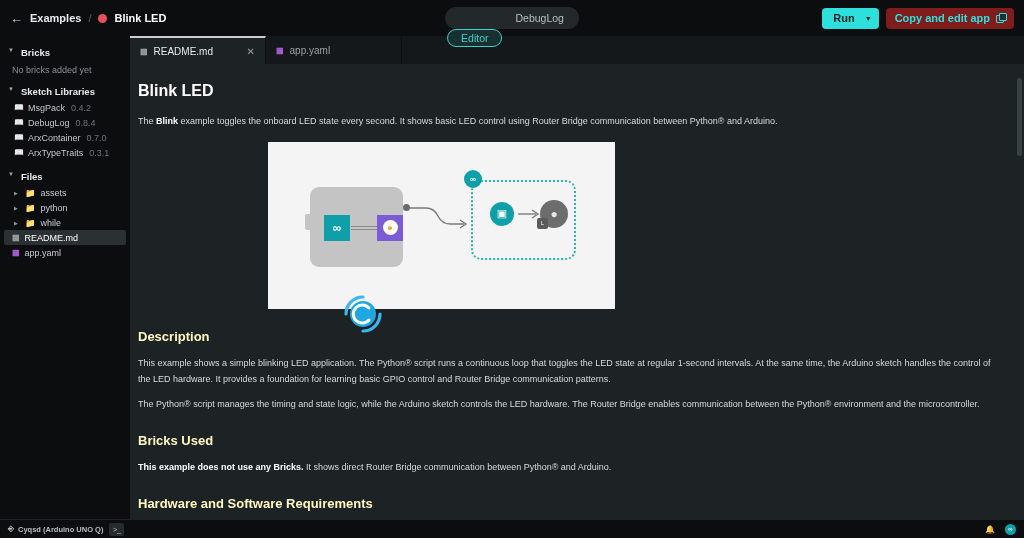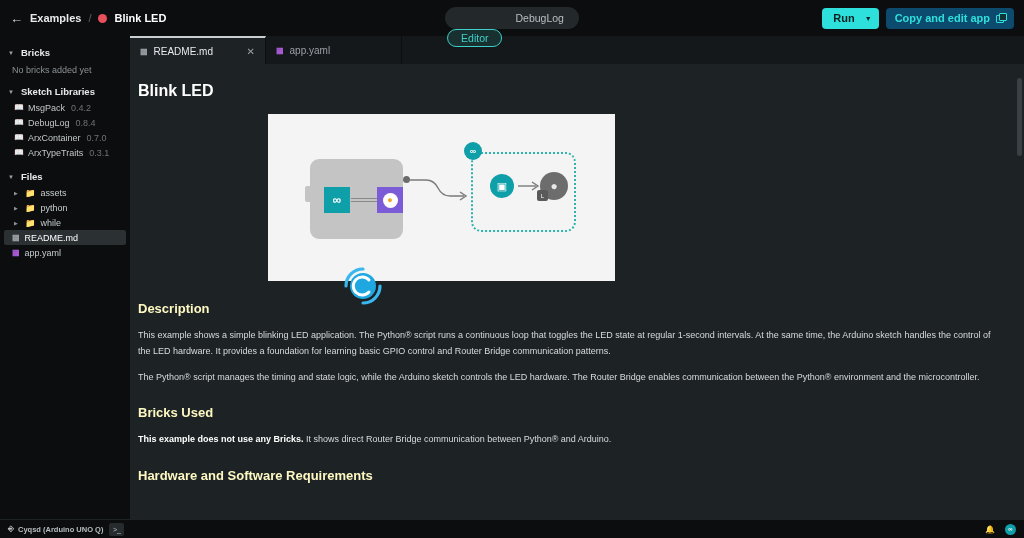--- a/index.html
+++ b/index.html
@@ -40,21 +40,21 @@
   .seg.active { background: #18302f; color: #3ecfca; border: 1px solid #3ecfca; line-height: 16px; margin-top: 40px; }
 
   .top-right { margin-left: auto; display: flex; align-items: center; gap: 7px; }
   .run-btn {
     background: #2ee0dc; color: #06201f; font-size: 11px; font-weight: bold;
     height: 21px; border-radius: 4px; display: flex; align-items: center;
     padding: 0 7px 0 11px; gap: 10px;
   }
   .run-caret { font-size: 7px; color: #06201f; }
   .copy-btn {
-    background: #0c4a6e; color: #2ee0dc; font-size: 11px; font-weight: bold;
+    background: #7f1d1d; color: #2ee0dc; font-size: 11px; font-weight: bold;
     height: 21px; border-radius: 4px; display: flex; align-items: center;
     padding: 0 9px; gap: 6px;
   }
   .copy-icon { width: 9px; height: 9px; position: relative; display:inline-block; }
   .copy-icon:before {
     content:''; position:absolute; left:0; top:1.5px; width:6px; height:6px;
     border:1px solid #2ee0dc; border-radius:1px;
   }
   .copy-icon:after {
     content:''; position:absolute; left:2.5px; top:-0.5px; width:6px; height:6px;
@@ -66,21 +66,21 @@
 
   
   .sidebar {
     width: 130px; flex: 0 0 130px;
     background: #0b0d0e;
     padding: 8px 0 0 0;
     font-size: 9.5px;
     overflow: hidden;
   }
   .sec-head {
-    display: flex; align-items: center; gap: 6px;
+    display: flex; align-items: flex-start; gap: 6px;
     padding: 3px 8px; font-weight: bold; font-size: 9.5px; color: #e8eaed;
   }
   .tri { font-size: 6px; color: #9aa0a4; width: 7px; }
   .sec-empty { padding: 4px 12px 8px 12px; color: #8b9195; font-size: 9px; }
   .lib-row {
     display: flex; align-items: center; gap: 6px;
     padding: 2.5px 8px 2.5px 14px; color: #c3c8cb; font-size: 9px;
   }
   .lib-icon { color: #8b9195; font-size: 8px; width: 8px; }
   .lib-ver { color: #6e7478; }
@@ -331,20 +331,21 @@
           <span class="yaml-ico">▦</span>
           <span class="tab-label">app.yaml</span>
         </div>
       </div>
 
       <div class="content">
         <div class="doc">
 
           <h1>Blink LED</h1>
 
+          <p><span>The </span><b>Blink</b><span> example toggles the onboard LED state every second. It shows basic LED control using Router Bridge communication between Python® and Arduino.</span></p>
 
           <div class="hero">
             <div class="hero-inner">
               <div class="board">
                 <div class="chip-teal">∞</div>
                 <div class="wire"></div>
                 <div class="chip-purple">
                   <span class="py-circle">●</span>
                 </div>
               </div>

